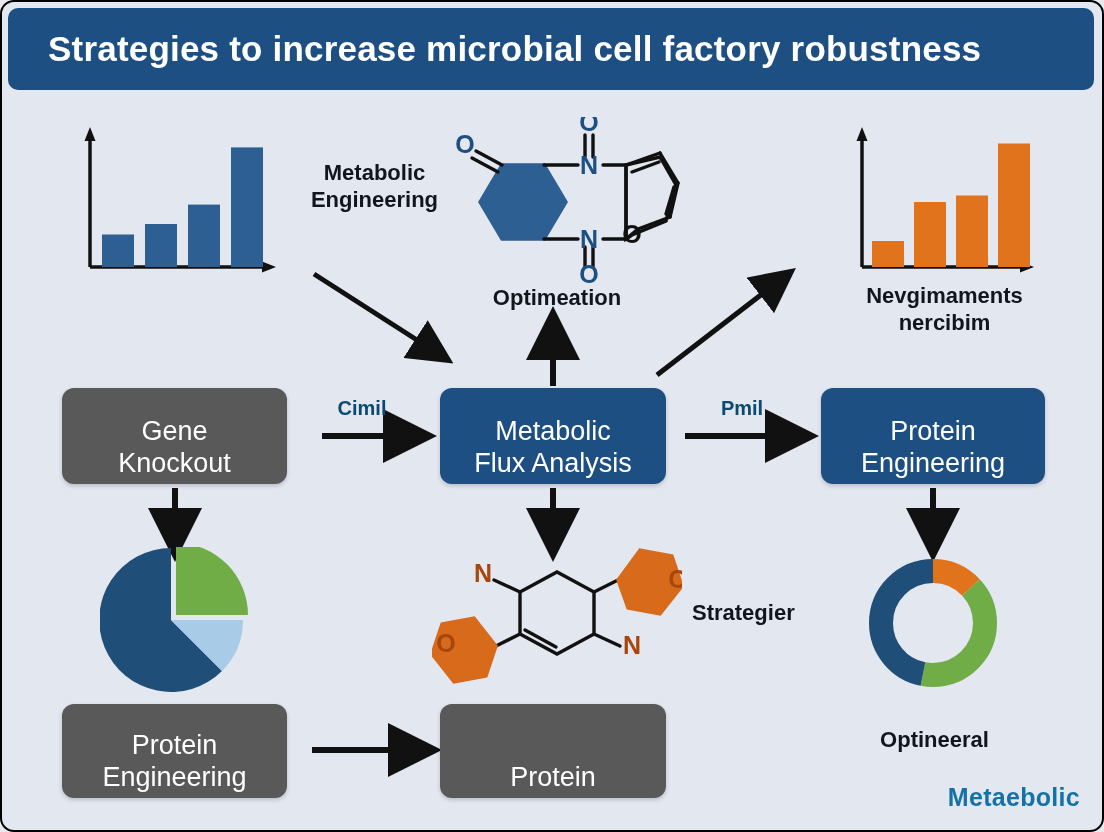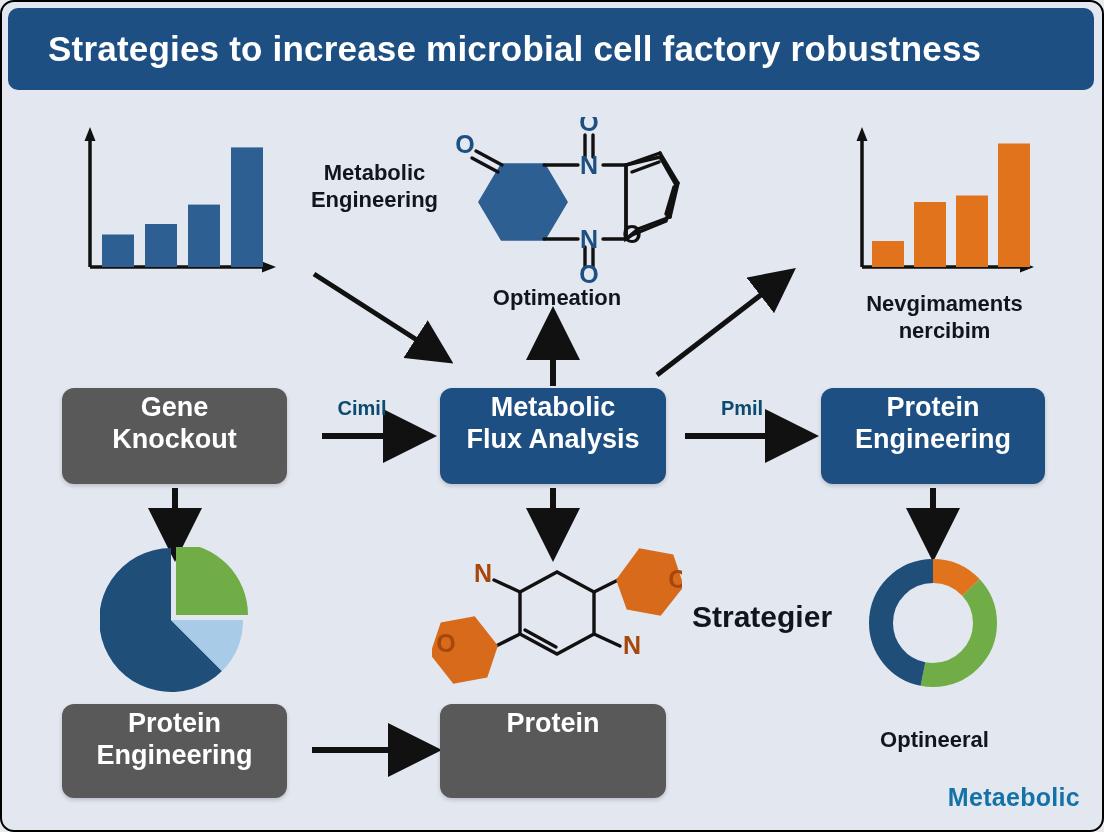--- a/index.html
+++ b/index.html
@@ -35,24 +35,24 @@
     letter-spacing:.2px;
     padding-left:40px;
     white-space:nowrap;
   }
   
   .abs{position:absolute;}
   
   .pbox{
     position:absolute;
     border-radius:12px;
-    display:flex;align-items:flex-start;justify-content:center;
+    display:flex;align-items:flex-end;justify-content:center;
     text-align:center;
     color:#fff;
-    font-weight:bold;
+    font-weight:normal;
     font-size:27px;
     line-height:1.18;
     box-shadow:0 2px 4px rgba(0,0,0,.18);
     box-sizing:border-box;
     padding:4px 8px;
   }
   .pbox.gray{background:#595959;}
   .pbox.blue{background:#1d4f82;}
   
   .cap{
@@ -67,21 +67,21 @@
     position:absolute;
     color:#0c4a6e;
     font-weight:bold;
     font-size:20px;
     text-align:center;
   }
   .side-label{
     position:absolute;
     color:#11161d;
     font-weight:bold;
-    font-size:30px;
+    font-size:22px;
   }
   #watermark{
     position:absolute;
     right:22px;bottom:18px;
     color:#0369a1;
     font-weight:bold;
     font-size:25px;
     opacity:.92;
     letter-spacing:.3px;
   }
@@ -125,21 +125,21 @@
         <polygon points="192,150 178,144.5 178,155.5" fill="#111"></polygon>
       </g>
       <g>
         <rect x="30" y="124" width="32" height="26" fill="#e2731d"></rect>
         <rect x="72" y="85" width="32" height="65" fill="#e2731d"></rect>
         <rect x="114" y="78.5" width="32" height="71.5" fill="#e2731d"></rect>
         <rect x="156" y="26.5" width="32" height="123.5" fill="#e2731d"></rect>
       </g>
     </svg>
   </div>
-  <div class="cap" style="left:825px;top:289px;width:235px;">
+  <div class="cap" style="left:825px;top:281px;width:235px;">
     <div>Nevgimaments</div>
     <div>nercibim</div>
   </div>
 
   <div class="cap" style="left:290px;top:158px;width:165px;text-align:center;">
     <div>Metabolic</div>
     <div>Engineering</div>
   </div>
 
   <div class="abs" style="left:430px;top:115px;width:250px;height:170px;">

